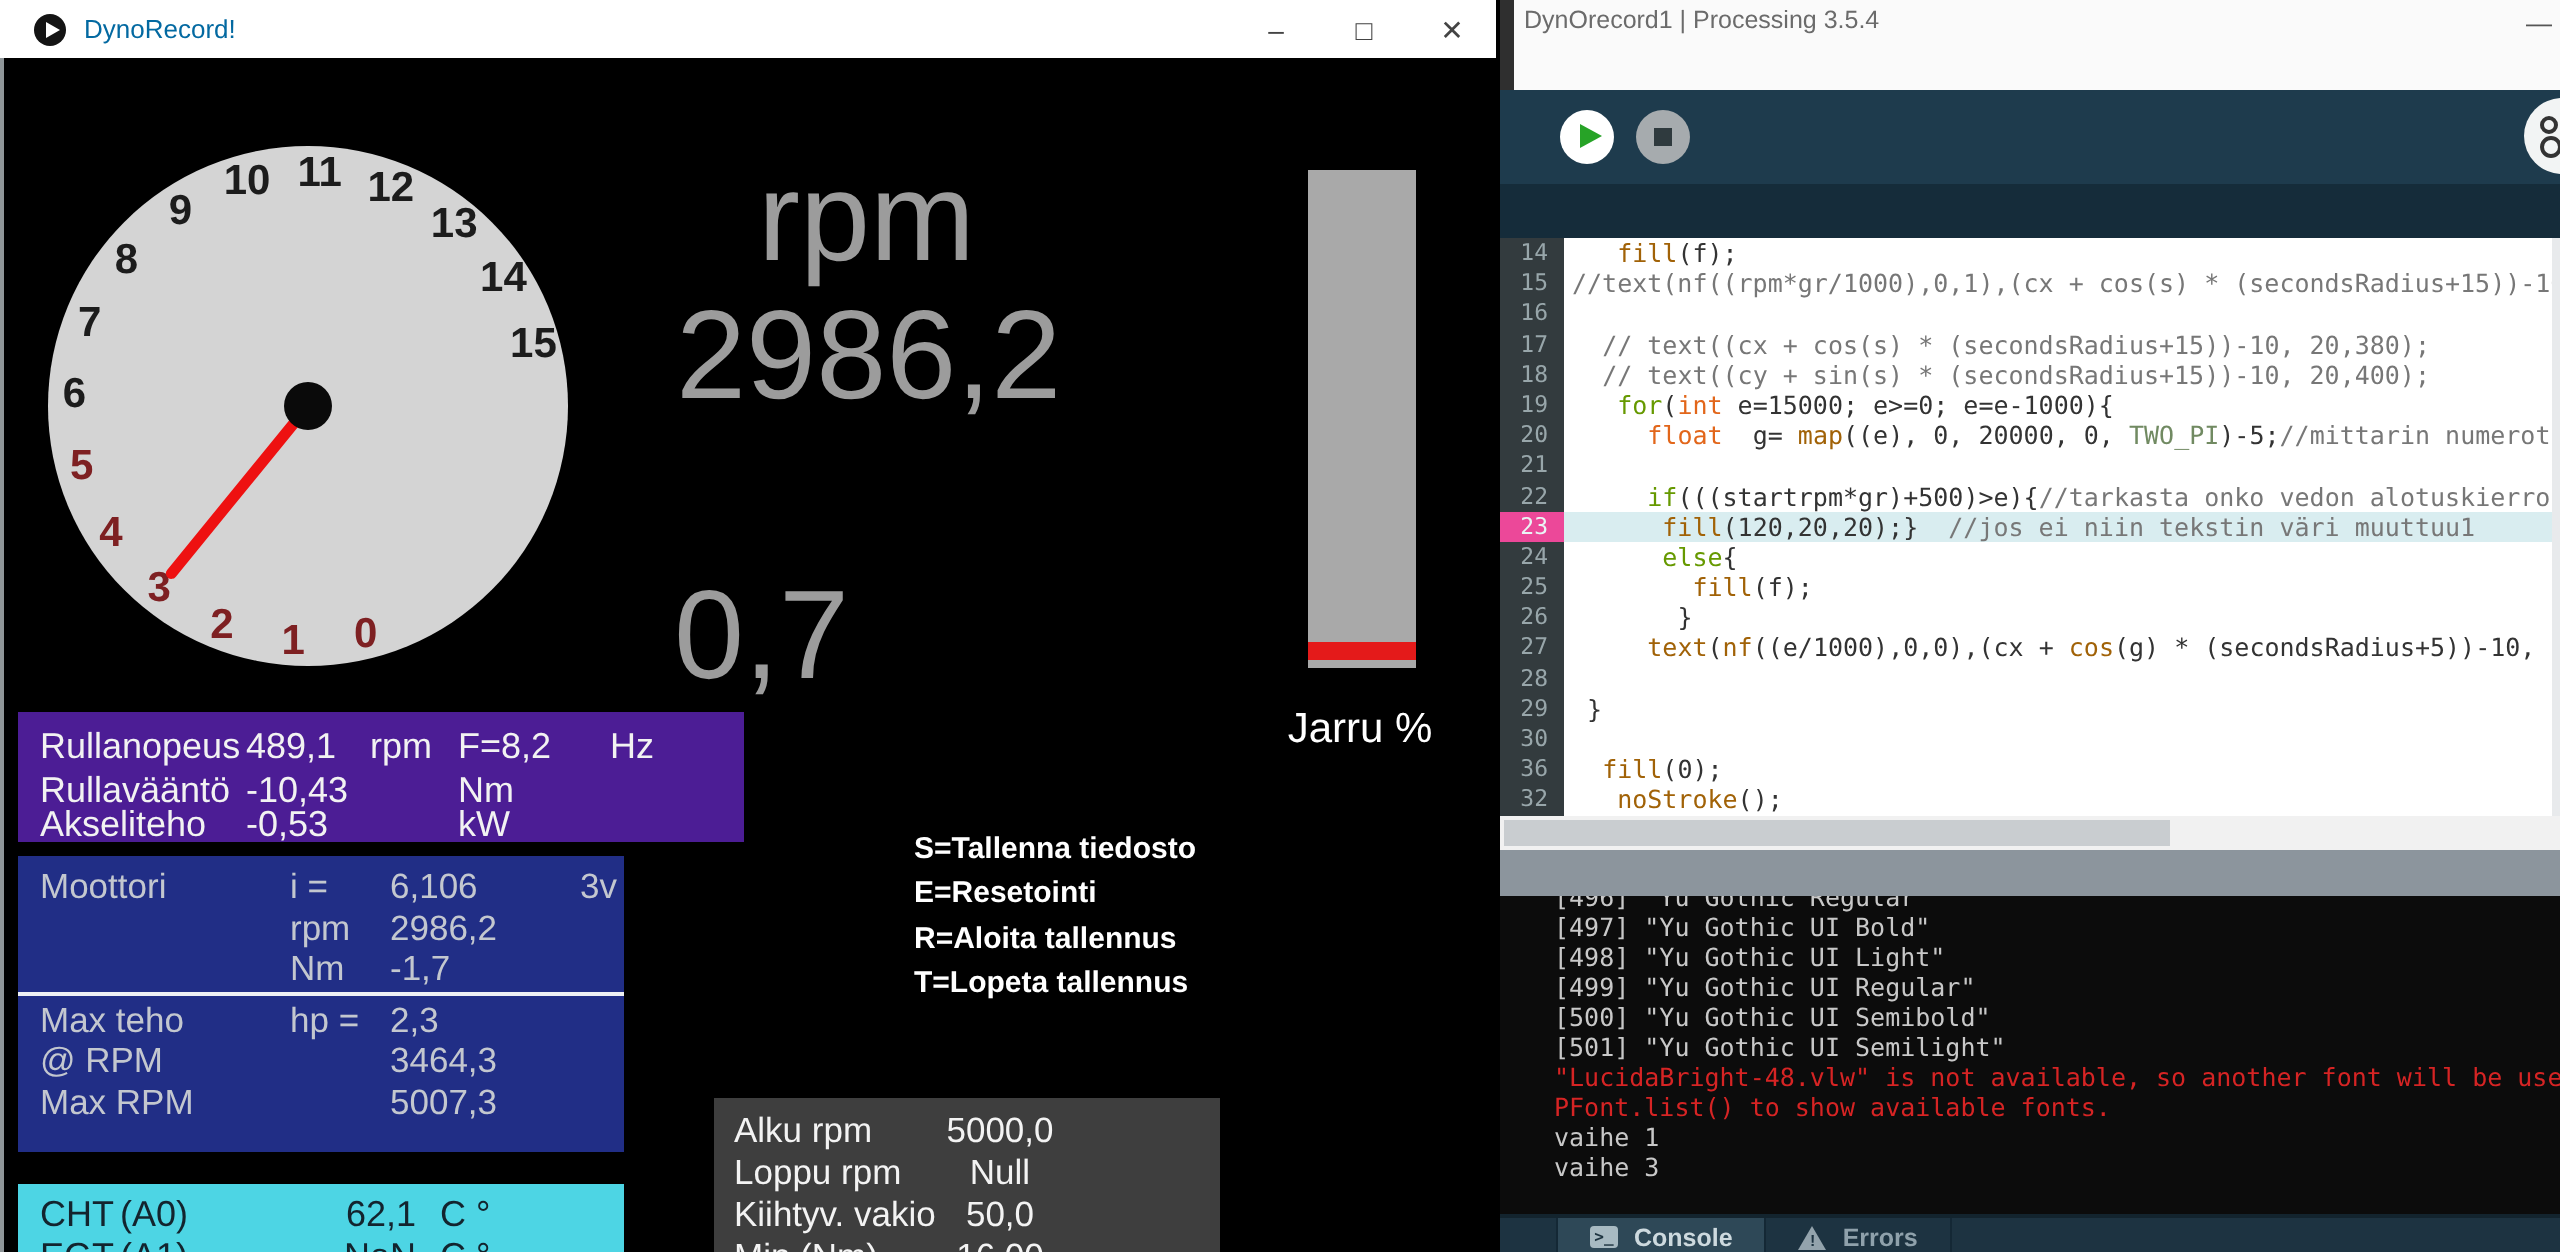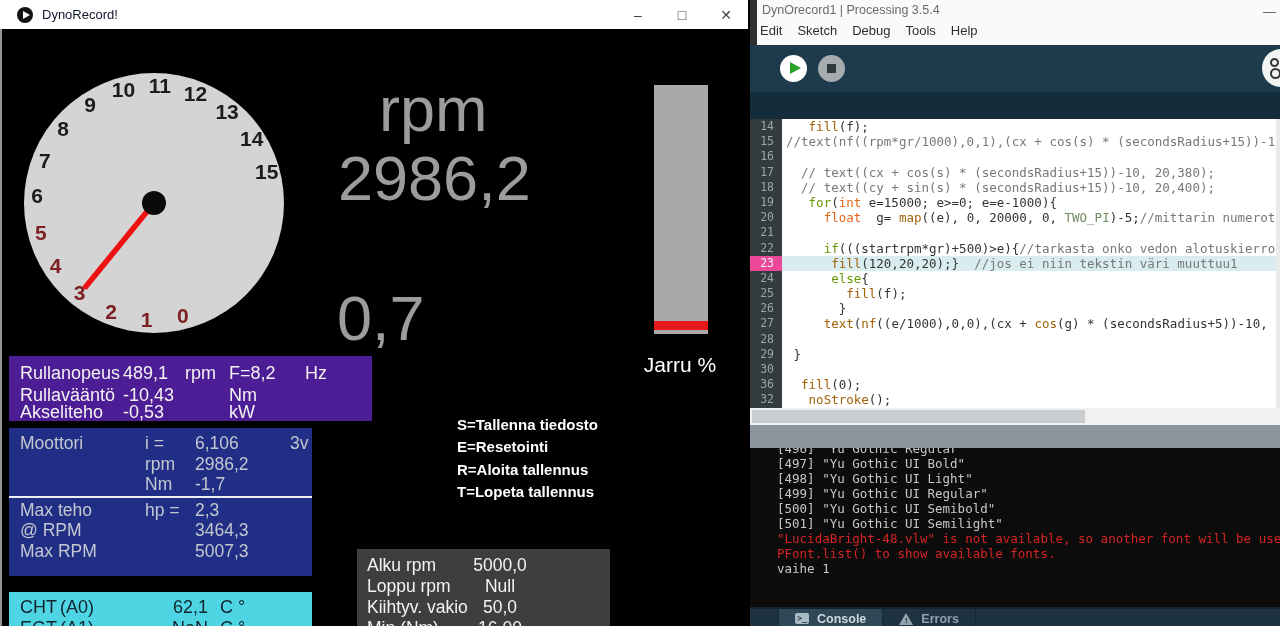--- a/index.html
+++ b/index.html
@@ -6,21 +6,21 @@
   body{width:1280px;height:626px;background:#000;overflow:hidden;position:relative;
        font-family:"Liberation Sans",sans-serif;}
   .abs{position:absolute;}
 
   
   #win-left{left:0;top:0;width:748px;height:626px;background:#000;}
   #lw-titlebar{left:0;top:0;width:748px;height:29px;background:#fff;display:flex;align-items:center;}
   #lw-icon{width:16px;height:16px;border-radius:50%;background:#141414;margin-left:17px;position:relative;}
   #lw-icon:before{content:"";position:absolute;left:6px;top:4px;border-left:7px solid #fff;
       border-top:4px solid transparent;border-bottom:4px solid transparent;}
-  #lw-title{margin-left:9px;font-size:13px;color:#0f172a;}
+  #lw-title{margin-left:9px;font-size:13px;color:#0369a1;}
   .winbtn{width:44px;height:29px;display:flex;align-items:center;justify-content:center;
       color:#444;font-size:14px;}
   #lw-controls{position:absolute;right:0;top:0;display:flex;}
   #lw-content{left:0;top:29px;width:746px;height:597px;background:#000;border-left:2px solid #8f9699;}
 
   #gauge-wrap{left:12px;top:34px;width:280px;height:280px;}
 
   .bigtext{color:#9c9c9c;font-size:63px;line-height:66px;white-space:nowrap;}
   #ro-unit-top{left:377px;top:47px;}
   #ro-val-top{left:336px;top:116px;}
@@ -284,27 +284,20 @@
         </div>
       </div>
   </div>
 </div>
 
 <div id="win-right" class="abs">
   <div id="rw-header" class="abs">
     <div id="rw-sliver" class="abs"></div>
     <div id="rw-title" class="abs">DynOrecord1 | Processing 3.5.4</div>
     <div id="rw-min" class="abs">—</div>
-    <div id="rw-menu" class="abs">
-        <span>Edit</span>
-        <span>Sketch</span>
-        <span>Debug</span>
-        <span>Tools</span>
-        <span>Help</span>
-      </div>
   </div>
 
   <div id="rw-toolbar" class="abs">
     <div id="run-btn"></div>
     <div id="stop-btn"></div>
     <div id="debug-btn">
         <i></i>
         <i></i>
       </div>
   </div>
@@ -353,20 +346,21 @@
     <div id="console-inner">
         <div class="cline">[496] "Yu Gothic Regular"</div>
         <div class="cline">[497] "Yu Gothic UI Bold"</div>
         <div class="cline">[498] "Yu Gothic UI Light"</div>
         <div class="cline">[499] "Yu Gothic UI Regular"</div>
         <div class="cline">[500] "Yu Gothic UI Semibold"</div>
         <div class="cline">[501] "Yu Gothic UI Semilight"</div>
         <div class="cline err">"LucidaBright-48.vlw" is not available, so another font will be used. Use</div>
         <div class="cline err">PFont.list() to show available fonts.</div>
         <div class="cline">vaihe 1</div>
+        <div class="cline">vaihe 3</div>
       </div>
   </div>
 
   <div id="footerbar" class="abs">
     <div class="flead"></div>
     <div class="ftab active">
       <span class="console-icon">&gt;_</span>
       <span>Console</span>
     </div>
     <div class="ftab dim">

